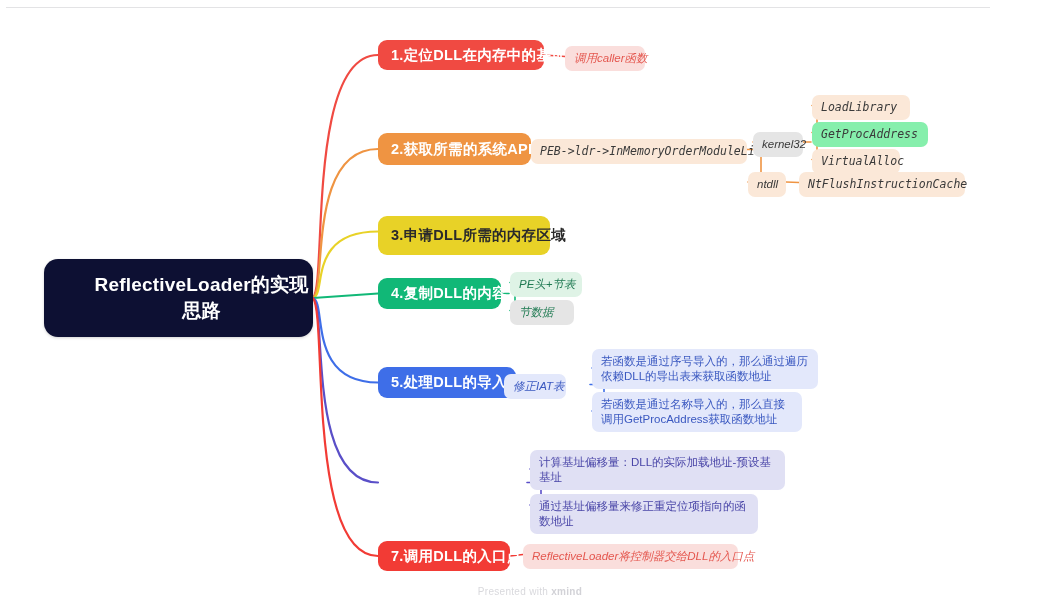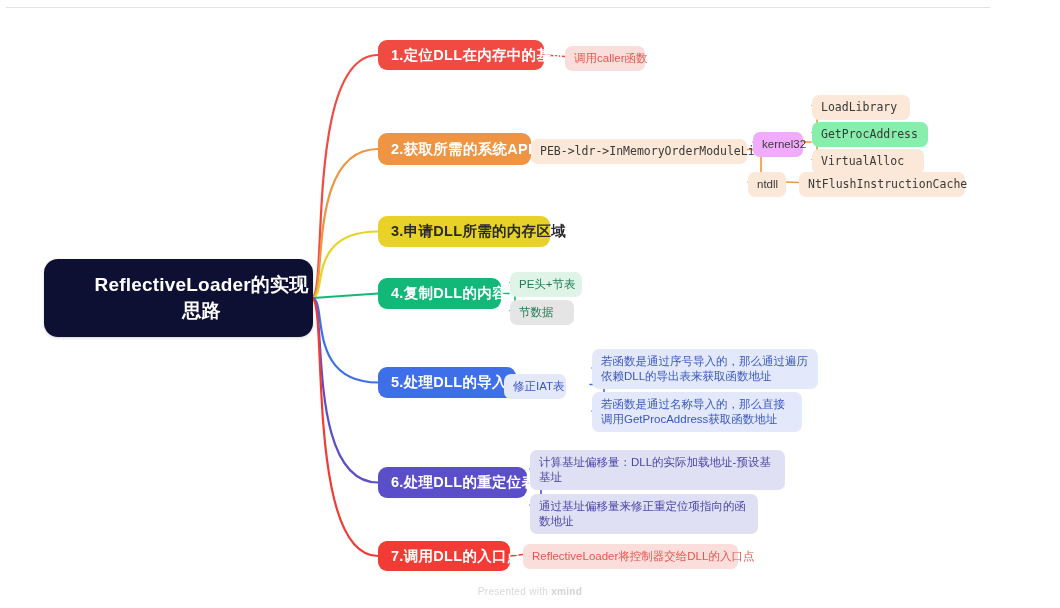--- a/index.html
+++ b/index.html
@@ -35,21 +35,21 @@
     padding:0 13px;letter-spacing:.3px;white-space:nowrap;
   }
   .lvl1.dark-txt{color:#2b2b2b;}
 
   
   .chip{
     border-radius:7px;padding:5px 9px;font-size:11.5px;line-height:15px;
   }
   .chip.mono{font-family:"DejaVu Sans Mono","Liberation Mono",monospace;font-size:11.5px;}
   .chip.wrap{white-space:normal;}
-  .chip.nowrap{white-space:nowrap;}
+  .chip.nowrap{white-space:nowrap;font-style:italic;}
 
   .footer{
     position:absolute;left:0;top:586px;width:1060px;text-align:center;
     font-size:10px;color:#d9d9dd;letter-spacing:.3px;
   }
   .footer b{font-weight:700;color:#d2d2d7;}
 </style>
 </head>
 <body>
 
@@ -106,56 +106,53 @@
   <div class="node" id="center">
     <span class="txt">ReflectiveLoader的实现思路</span>
   </div>
 
   <div class="node lvl1" id="n-b1" style="left: 378px; top: 40px; width: 166px; min-height: 30px; background: rgb(240, 74, 66); height: 30px;">
     <span class="txt">1.定位DLL在内存中的基址</span>
   </div>
   <div class="node lvl1" id="n-b2" style="left: 378px; top: 133px; width: 153px; min-height: 32px; background: rgb(239, 148, 66); height: 32px;">
     <span class="txt">2.获取所需的系统API</span>
   </div>
-  <div class="node lvl1 dark-txt" id="n-b3" style="left: 378px; top: 216px; width: 172px; min-height: 31px; background: rgb(232, 210, 39); height: 31px;">
+  <div class="node lvl1 dark-txt" id="n-b3" style="left: 378px; top: 216px; width: 172px; min-height: 31px; background: rgb(232, 210, 39); height: 39px;">
     <span class="txt">3.申请DLL所需的内存区域</span>
   </div>
   <div class="node lvl1" id="n-b4" style="left: 378px; top: 278px; width: 123px; min-height: 31px; background: rgb(17, 184, 119); height: 31px;">
     <span class="txt">4.复制DLL的内容</span>
   </div>
   <div class="node lvl1" id="n-b5" style="left: 378px; top: 367px; width: 138px; min-height: 31px; background: rgb(62, 110, 232); height: 31px;">
     <span class="txt">5.处理DLL的导入表</span>
-  </div>
-  <div class="node lvl1" id="n-b6" style="left: 378px; top: 467px; width: 149px; min-height: 31px; background: rgb(90, 79, 200); height: 31px;">
-    <span class="txt">6.处理DLL的重定位表</span>
   </div>
   <div class="node lvl1" id="n-b7" style="left: 378px; top: 541px; width: 132px; min-height: 30px; background: rgb(242, 59, 53); height: 30px;">
     <span class="txt">7.调用DLL的入口点</span>
   </div>
 
   <div class="node chip nowrap" id="n-b1c1" style="left: 565px; top: 46px; width: 80px; min-height: 21px; background: rgb(250, 222, 220); color: rgb(228, 87, 79);">
     <span class="txt">调用caller函数</span>
   </div>
 
   <div class="node chip nowrap mono" id="n-b2c1" style="left: 531px; top: 139px; width: 216px; min-height: 21px; background: rgb(251, 232, 216); color: rgb(58, 58, 58);">
     <span class="txt">PEB-&gt;ldr-&gt;InMemoryOrderModuleList</span>
   </div>
-  <div class="node chip nowrap" id="n-b2c1g1" style="left: 753px; top: 132px; width: 50px; min-height: 20px; background: #f0abfc; color: rgb(58, 58, 58);">
+  <div class="node chip nowrap" id="n-b2c1g1" style="left: 753px; top: 132px; width: 50px; min-height: 20px; background: #e5e5e5; color: rgb(58, 58, 58);">
     <span class="txt">kernel32</span>
   </div>
   <div class="node chip nowrap" id="n-b2c1g2" style="left: 748px; top: 172px; width: 38px; min-height: 20px; background: rgb(251, 232, 216); color: rgb(58, 58, 58); align-items: center;">
     <span class="txt">ntdll</span>
   </div>
   <div class="node chip nowrap mono" id="n-api1" style="left: 812px; top: 95px; width: 98px; min-height: 21px; background: rgb(251, 232, 216); color: rgb(58, 58, 58);">
     <span class="txt">LoadLibrary</span>
   </div>
   <div class="node chip nowrap mono" id="n-api2" style="left: 812px; top: 122px; width: 116px; min-height: 21px; background: #86efac; color: rgb(58, 58, 58);">
     <span class="txt">GetProcAddress</span>
   </div>
-  <div class="node chip nowrap mono" id="n-api3" style="left: 812px; top: 149px; width: 112px; min-height: 21px; background: rgb(251, 232, 216); color: rgb(58, 58, 58);">
+  <div class="node chip nowrap mono" id="n-api3" style="left: 812px; top: 149px; width: 88px; min-height: 21px; background: rgb(251, 232, 216); color: rgb(58, 58, 58);">
     <span class="txt">VirtualAlloc</span>
   </div>
   <div class="node chip nowrap mono" id="n-api4" style="left: 799px; top: 172px; width: 166px; min-height: 21px; background: rgb(251, 232, 216); color: rgb(58, 58, 58);">
     <span class="txt">NtFlushInstructionCache</span>
   </div>
 
   <div class="node chip nowrap" id="n-b4c1" style="left: 510px; top: 272px; width: 72px; min-height: 21px; background: rgb(223, 243, 230); color: rgb(31, 122, 82);">
     <span class="txt">PE头+节表</span>
   </div>
   <div class="node chip nowrap" id="n-b4c2" style="left: 510px; top: 300px; width: 64px; min-height: 21px; background: #e5e5e5; color: rgb(31, 122, 82); justify-content: flex-end;">

